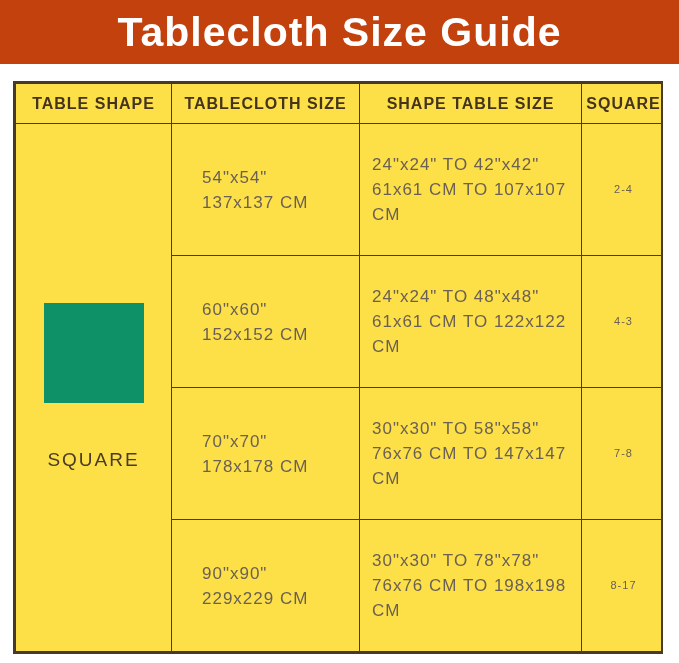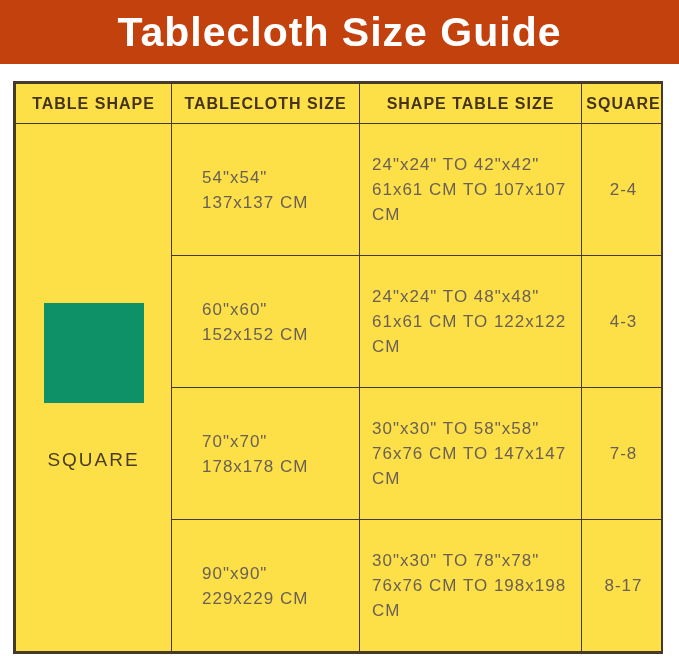--- a/index.html
+++ b/index.html
@@ -64,21 +64,21 @@
     background: #0e9166;
   }
   .shape-label {
     margin-top: 44px;
     font-size: 19px;
     letter-spacing: 2px;
     color: #4a3b28;
   }
   td.cloth-cell { padding-left: 30px; text-align: left; }
   td.fits-cell  { padding-left: 12px; text-align: left; }
-  td.seats-cell { text-align: center; font-size: 17px; }
+  td.seats-cell { text-align: center; font-size: 11px; }
   .line { display: block; }
 </style>
 </head>
 <body>
 
 <div class="banner">
   <h1>Tablecloth Size Guide</h1>
 </div>
 
 <div class="size-table">

